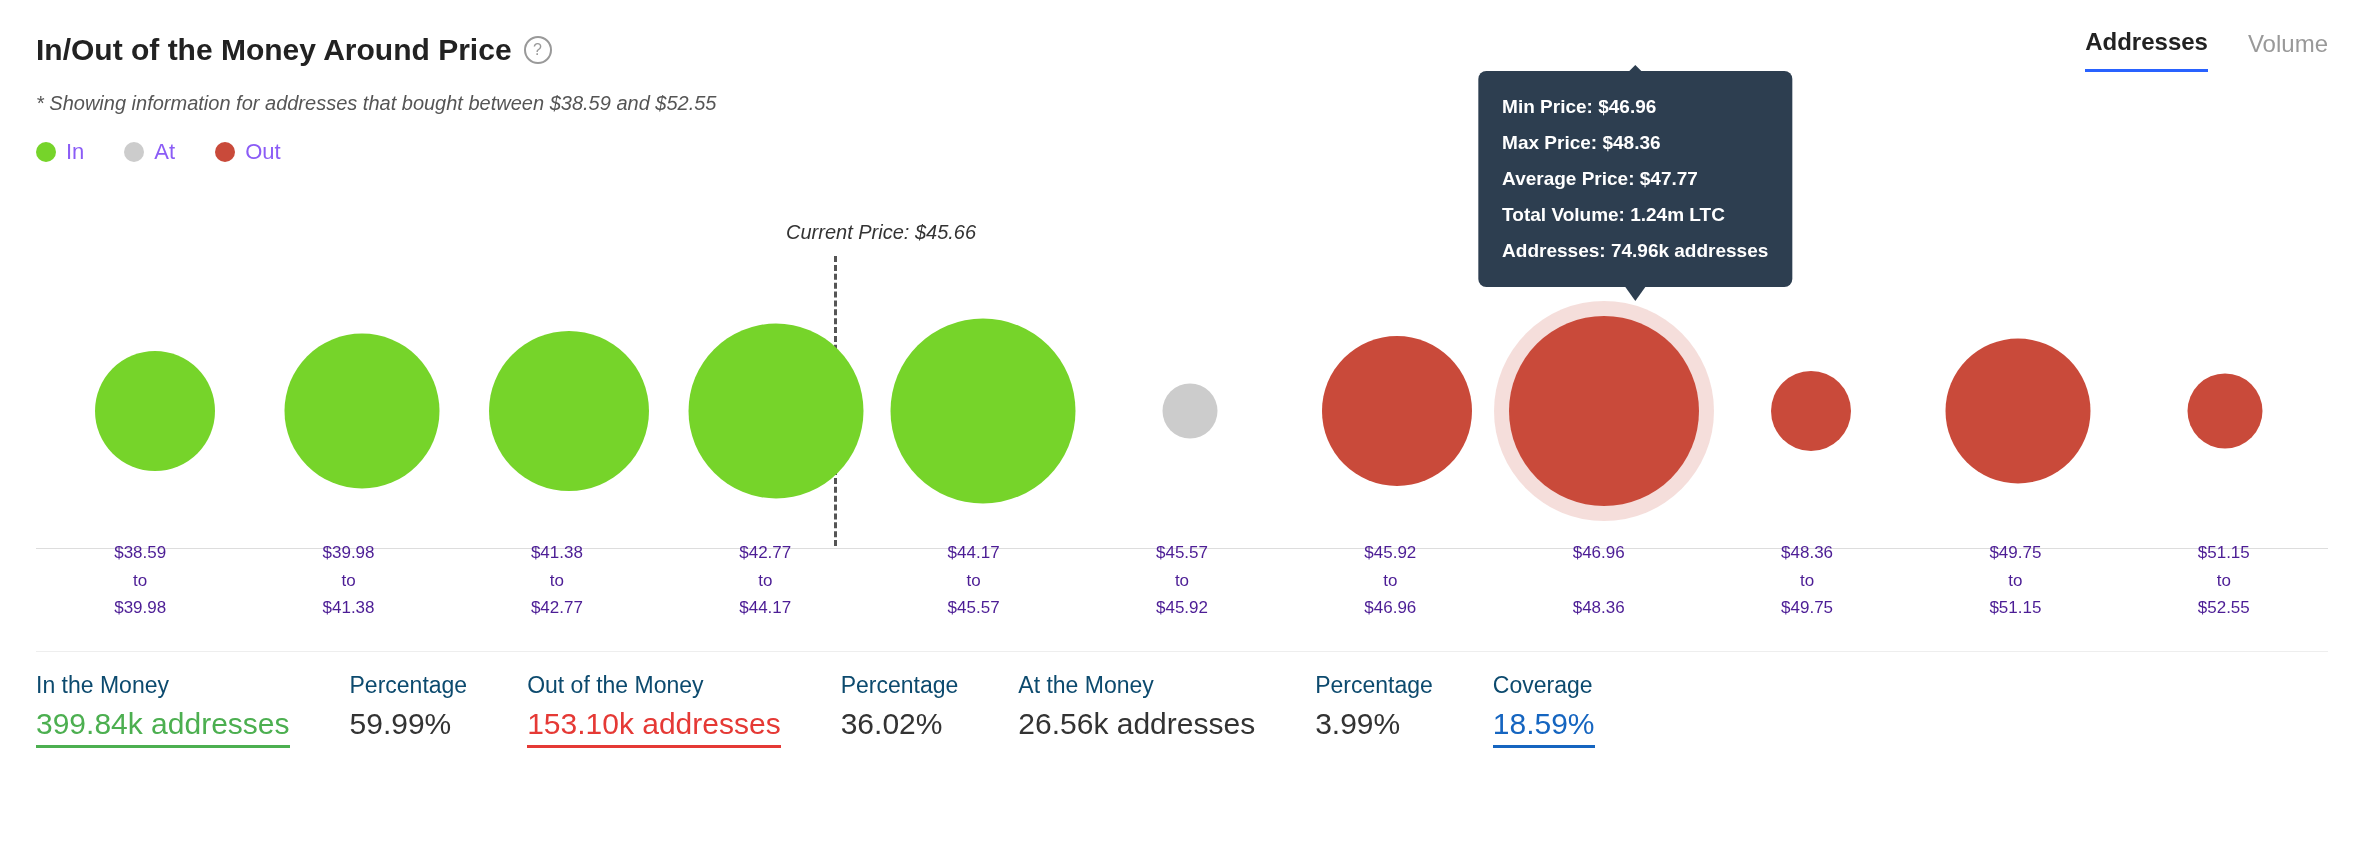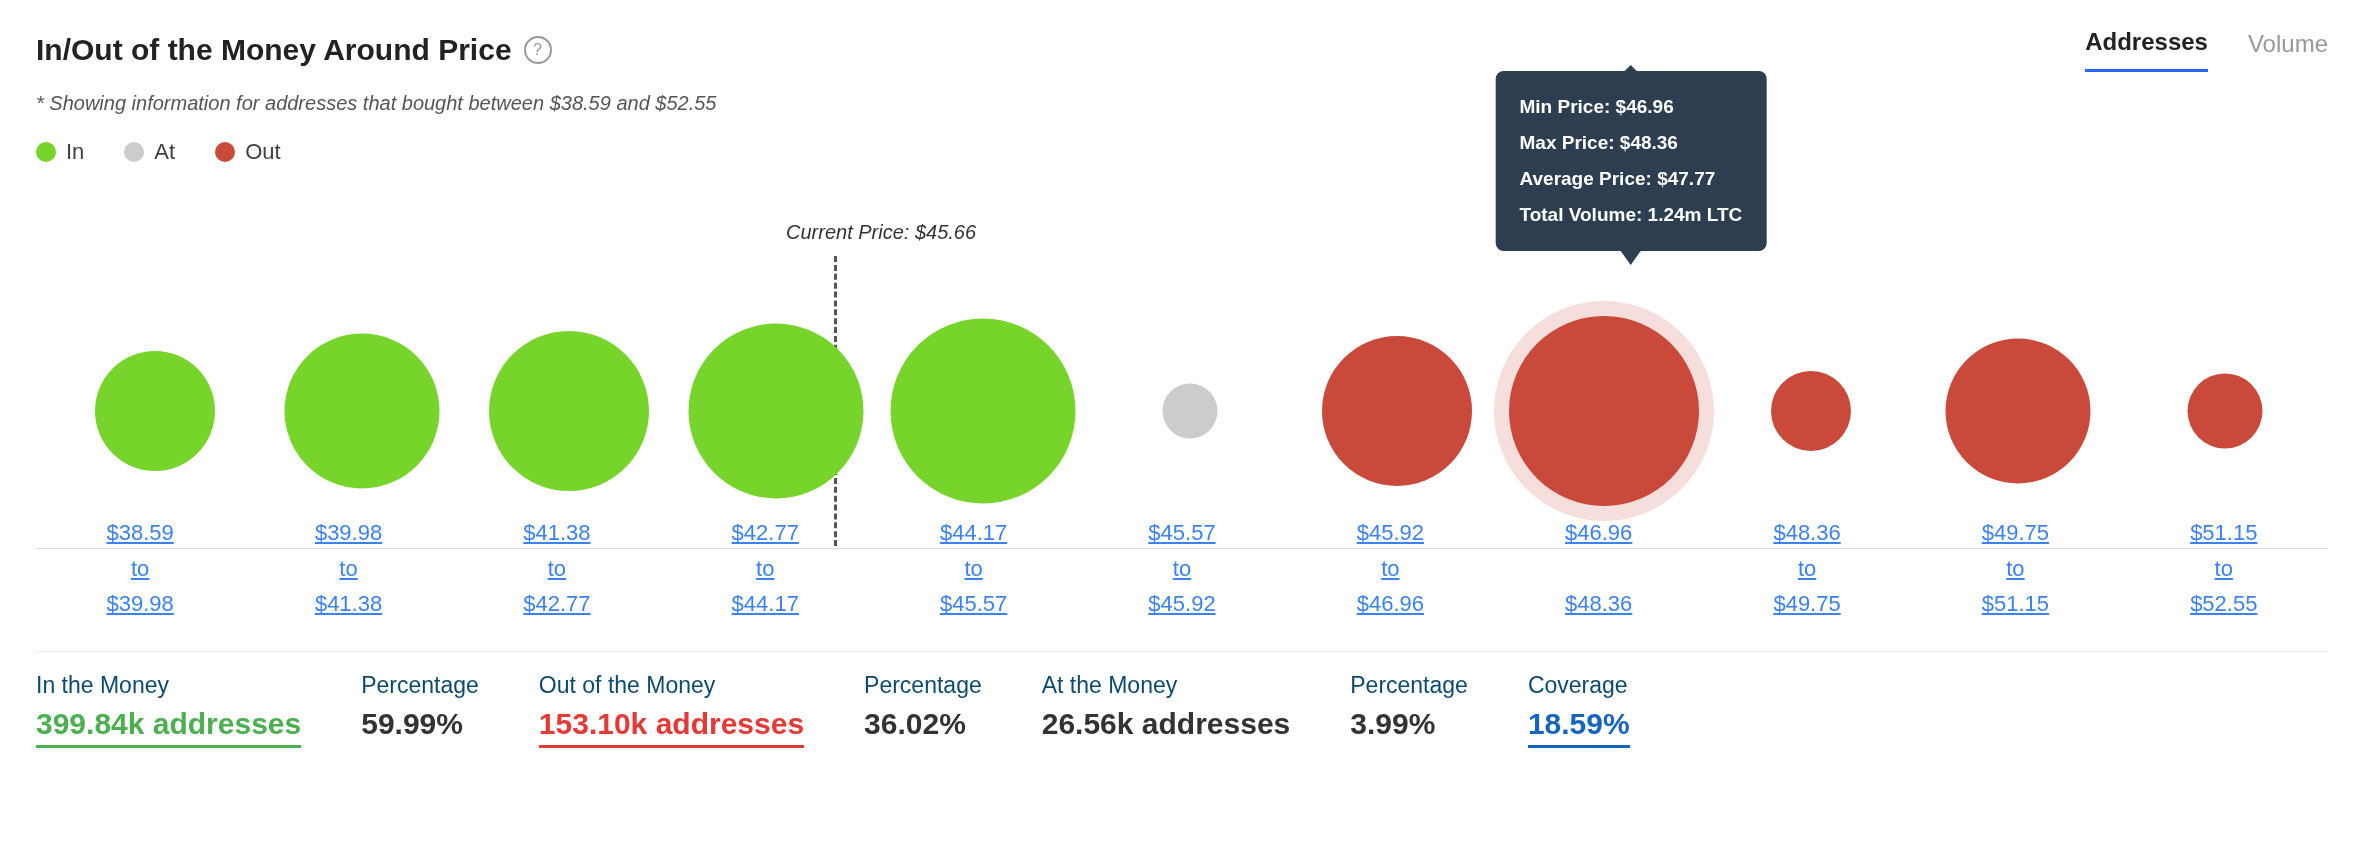--- a/index.html
+++ b/index.html
@@ -71,21 +71,21 @@
       display: flex;
       gap: 40px;
       align-items: center;
       margin-bottom: 36px;
     }
     .legend-item {
       display: flex;
       align-items: center;
       gap: 10px;
       font-size: 22px;
-      color: #404040;
+      color: #8b5cf6;
     }
     .legend-dot {
       width: 20px;
       height: 20px;
       border-radius: 50%;
     }
     .chart-area {
       position: relative;
       width: 100%;
       height: 420px;
@@ -149,24 +149,23 @@
       bottom: 0;
       left: 0;
       right: 0;
       display: flex;
     }
     .label-col {
       flex: 1;
       display: flex;
       flex-direction: column;
       align-items: center;
-      font-size: 22px;
-      color: #3b82f6;
+      font-size: 17px;
+      color: #4c1d95;
       line-height: 1.6;
-      text-decoration: underline;
     }
     .tooltip {
       position: absolute;
       top: 185px;
       left: 1115px;
       background: #2d3e50;
       color: #fff;
       padding: 18px 24px;
       border-radius: 8px;
       font-size: 19px;
@@ -195,21 +194,21 @@
       flex-direction: column;
       gap: 8px;
       padding-right: 60px;
     }
     .stat-label {
       font-size: 23px;
       color: #0c4a6e;
     }
     .stat-value {
       font-size: 30px;
-      font-weight: 700;
+      font-weight: 400;
     }
     .stat-value.green { color: #4caf50; }
     .stat-value.red { color: #e53935; }
     .stat-value.blue { color: #1565c0; }
     .stat-underline-green {
       width: 100%;
       height: 3px;
       background: #4caf50;
       margin-top: -4px;
     }
@@ -298,20 +297,21 @@
       <div class="bubble-col" style="position:relative;">
 
         <div class="bubble" style="width:220px;height:220px;background:rgba(201,74,58,0.18);border-radius:50%;position:absolute;top:50%;left:50%;transform:translate(-50%,-50%);"></div>
         <div class="bubble red" style="width:190px;height:190px;"></div>
 
         <div class="tooltip" style="position:absolute;top:-210px;left:50%;transform:translateX(-40%);">
           <div><b>Min Price:</b> <b>$46.96</b></div>
           <div><b>Max Price:</b> <b>$48.36</b></div>
           <div><b>Average Price:</b> <b>$47.77</b></div>
           <div><b>Total Volume:</b> <b>1.24m LTC</b></div>
+          <div><b>Addresses:</b> <b>74.96k addresses</b></div>
           <div style="position:absolute;bottom:-14px;left:50%;transform:translateX(-50%);width:0;height:0;border-left:10px solid transparent;border-right:10px solid transparent;border-top:14px solid #2d3e50;"></div>
         </div>
       </div>
 
       <div class="bubble-col">
         <div class="bubble red" style="width:80px;height:80px;"></div>
       </div>
 
       <div class="bubble-col">
         <div class="bubble red" style="width:145px;height:145px;"></div>

